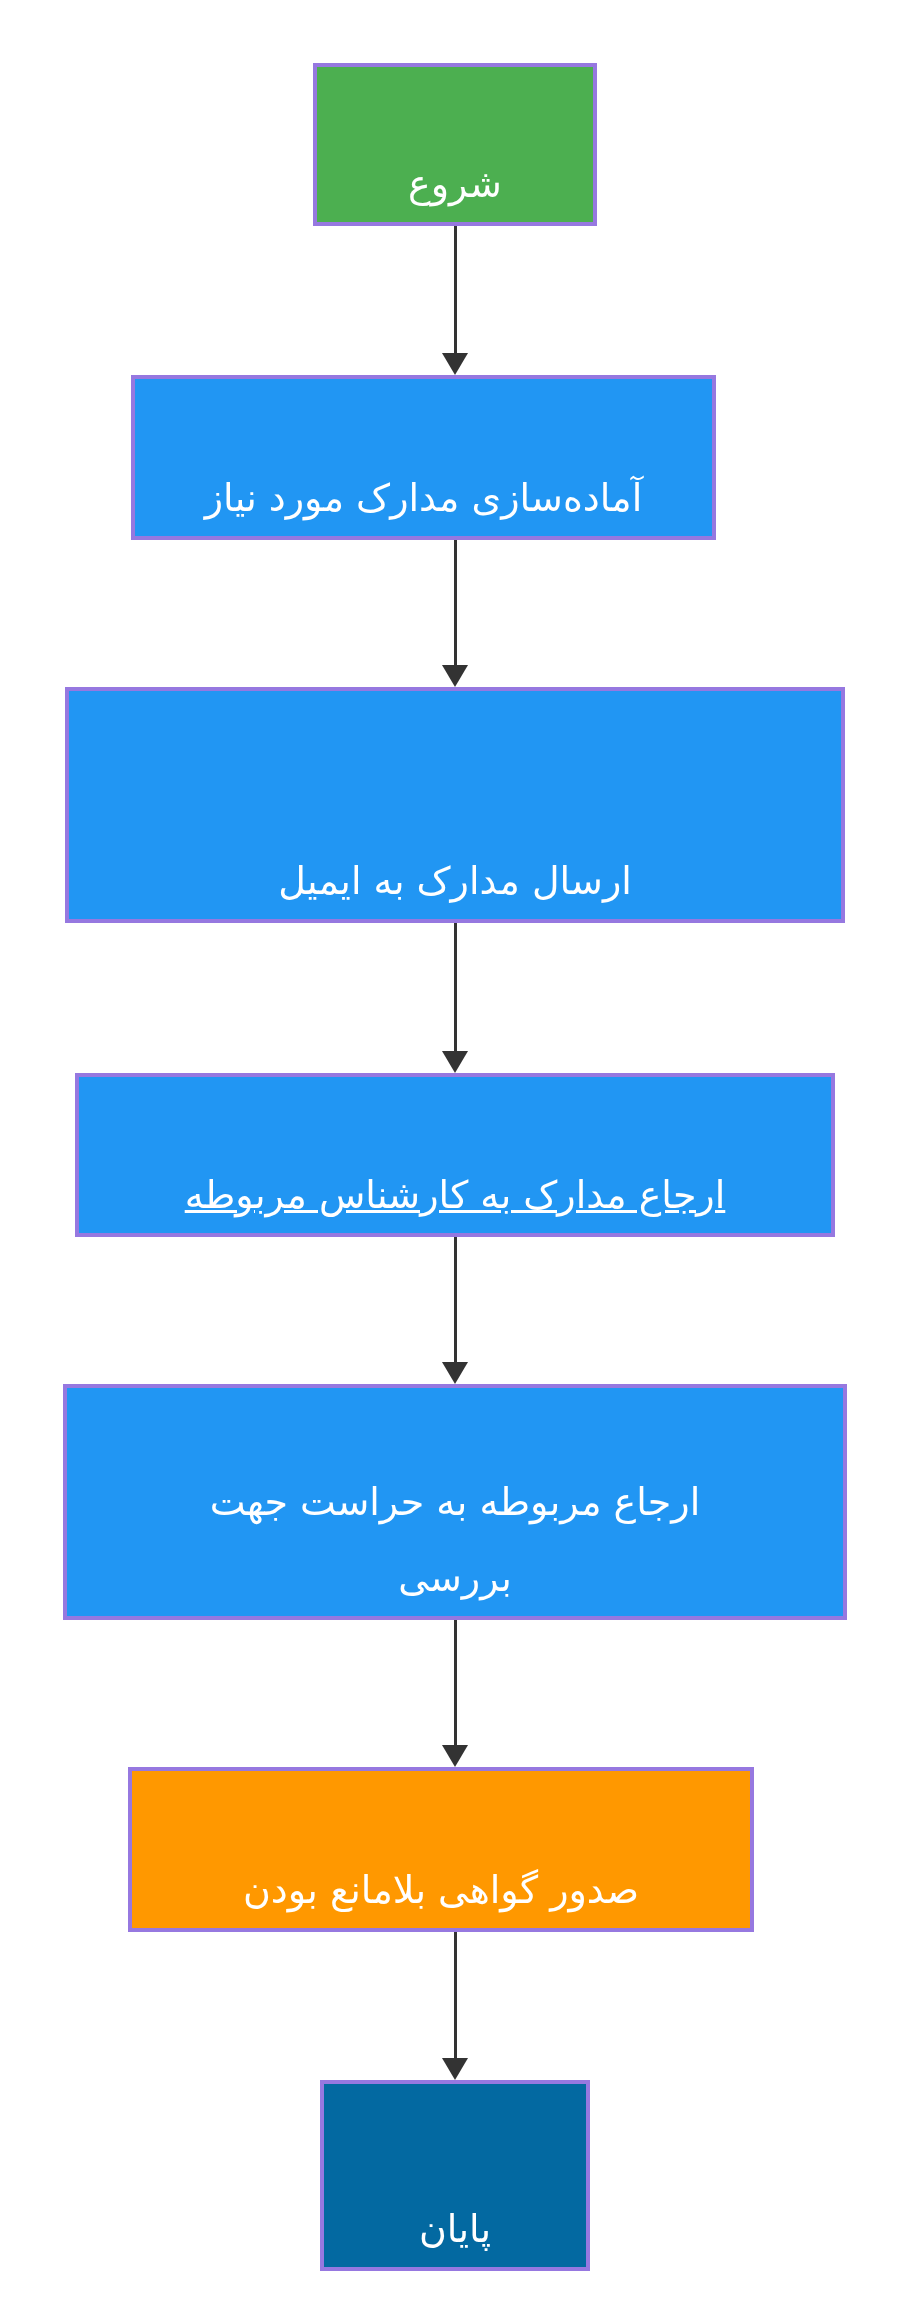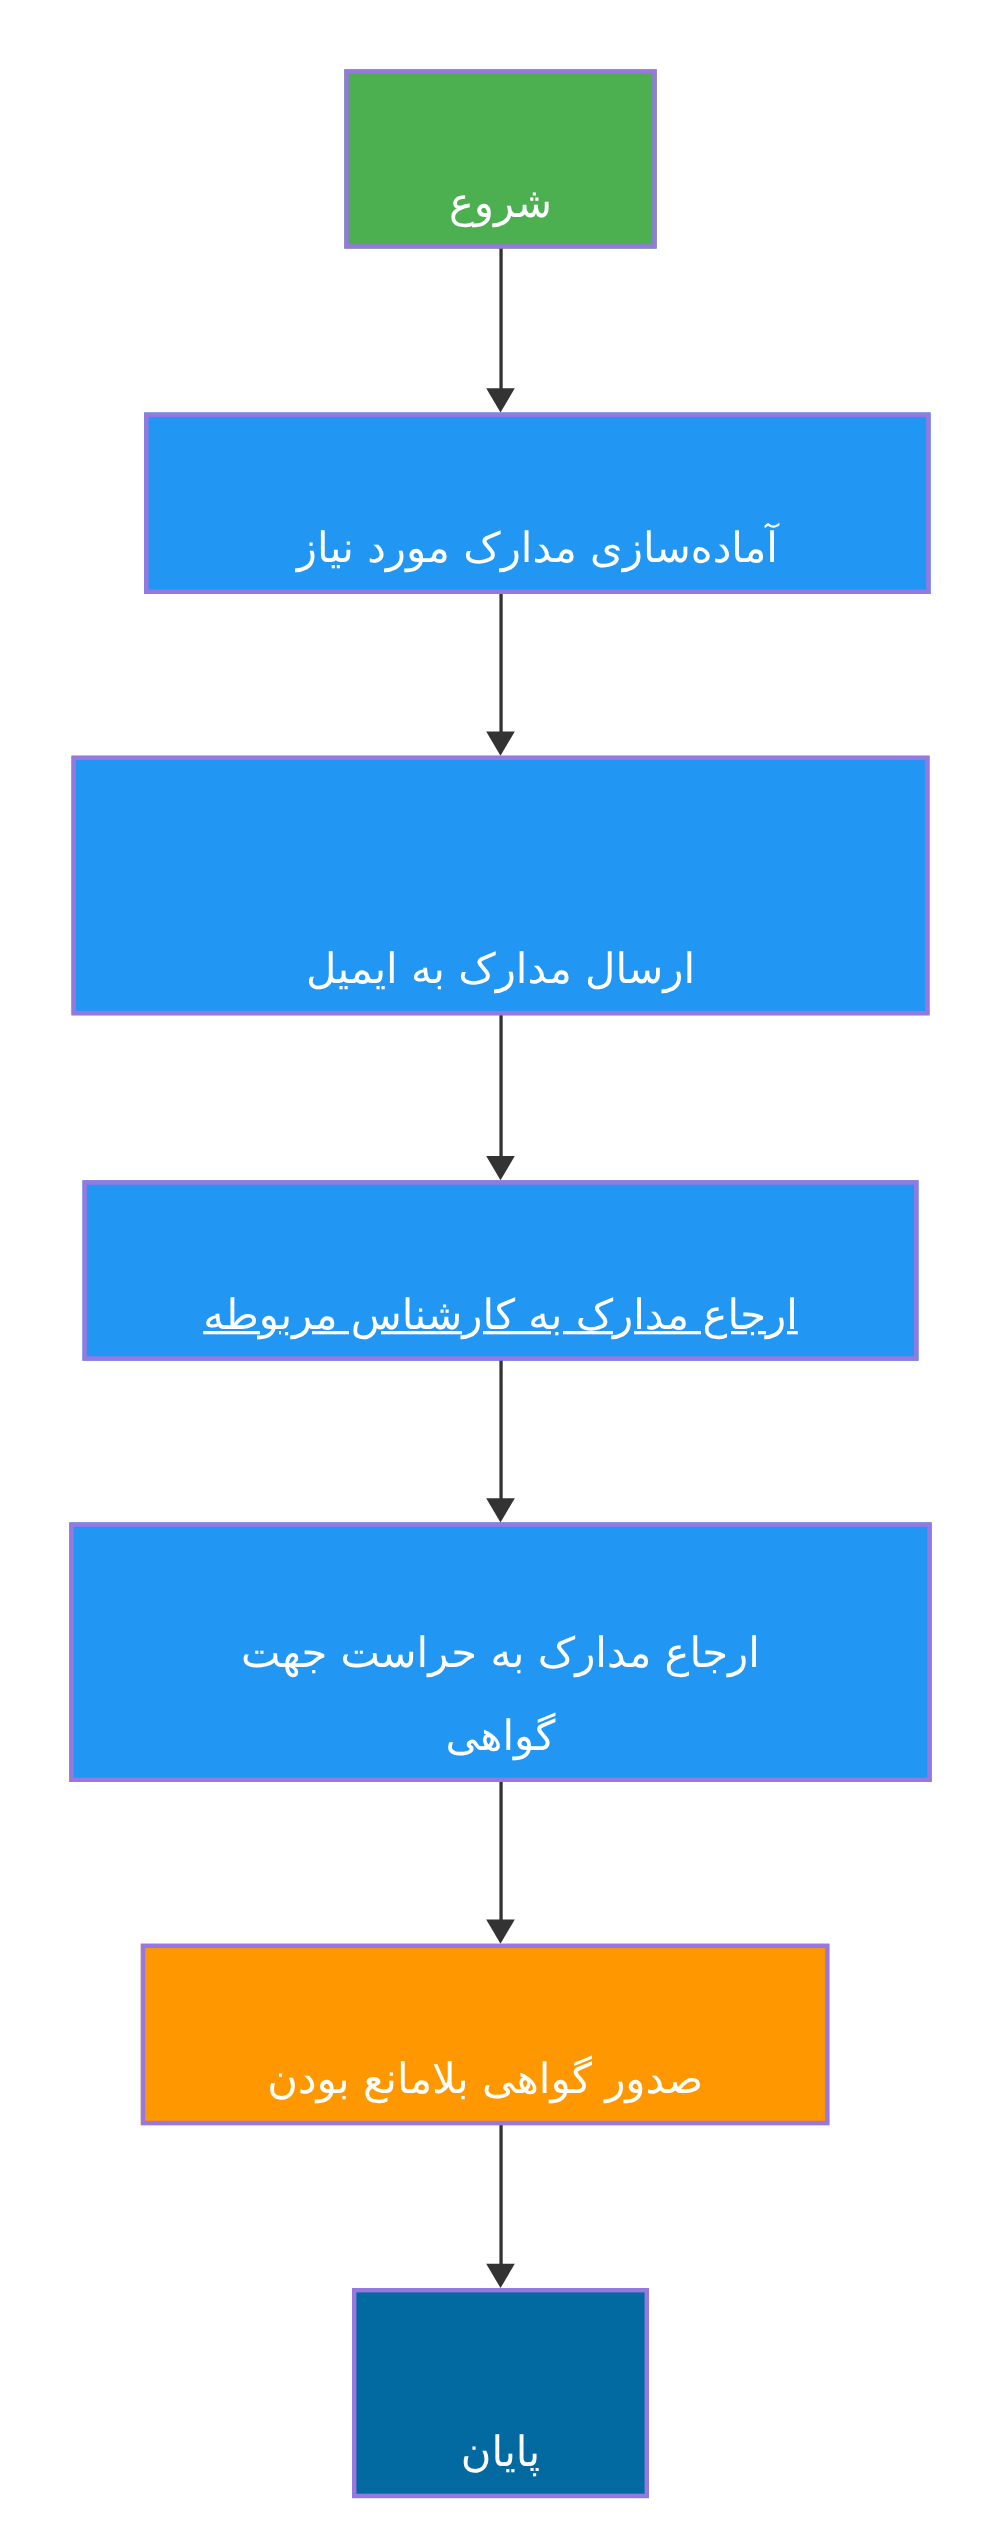--- a/index.html
+++ b/index.html
@@ -61,21 +61,21 @@
 
   <div class="node" style="left: 313px; top: 63px; width: 284px; height: 163px; background-color: rgb(76, 175, 80); border-color: rgb(150, 120, 224);">
     <span class="node-label" dir="rtl">شروع</span>
   </div>
 
   <div class="arrow" style="top:226px; height:149px;">
     <div class="arrow-line" style="background-color: rgb(51, 51, 51);"></div>
     <div class="arrow-head" style="border-top-color: rgb(51, 51, 51);"></div>
   </div>
 
-  <div class="node" style="left: 131px; top: 375px; width: 715px; height: 165px; background-color: rgb(33, 150, 243); border-color: rgb(150, 120, 224);">
+  <div class="node" style="left: 131px; top: 375px; width: 585px; height: 165px; background-color: rgb(33, 150, 243); border-color: rgb(150, 120, 224);">
     <span class="node-label" dir="rtl">آماده‌سازی مدارک مورد نیاز</span>
   </div>
 
   <div class="arrow" style="top:540px; height:147px;">
     <div class="arrow-line" style="background-color: rgb(51, 51, 51);"></div>
     <div class="arrow-head" style="border-top-color: rgb(51, 51, 51);"></div>
   </div>
 
   <div class="node" style="left: 65px; top: 687px; width: 780px; height: 236px; background-color: rgb(33, 150, 243); border-color: rgb(150, 120, 224); gap: 40px;">
     <span class="node-label" dir="rtl">ارسال مدارک به ایمیل</span>
@@ -89,22 +89,22 @@
   <div class="node" style="left: 75px; top: 1073px; width: 760px; height: 164px; background-color: rgb(33, 150, 243); border-color: rgb(150, 120, 224); text-decoration: underline;">
     <span class="node-label" dir="rtl">ارجاع مدارک به کارشناس مربوطه</span>
   </div>
 
   <div class="arrow" style="top:1237px; height:147px;">
     <div class="arrow-line" style="background-color: rgb(51, 51, 51);"></div>
     <div class="arrow-head" style="border-top-color: rgb(51, 51, 51);"></div>
   </div>
 
   <div class="node" style="left: 63px; top: 1384px; width: 784px; height: 236px; background-color: rgb(33, 150, 243); border-color: rgb(150, 120, 224);">
-    <span class="node-label" dir="rtl">ارجاع مدارک به حراست جهت</span>
-    <span class="node-label" dir="rtl">گواهی</span>
+    <span class="node-label" dir="rtl">ارجاع مربوطه به حراست جهت</span>
+    <span class="node-label" dir="rtl">بررسی</span>
   </div>
 
   <div class="arrow" style="top:1620px; height:147px;">
     <div class="arrow-line" style="background-color: rgb(51, 51, 51);"></div>
     <div class="arrow-head" style="border-top-color: rgb(51, 51, 51);"></div>
   </div>
 
   <div class="node" style="left: 128px; top: 1767px; width: 626px; height: 165px; background-color: rgb(255, 152, 0); border-color: rgb(150, 120, 224);">
     <span class="node-label" dir="rtl">صدور گواهی بلامانع بودن</span>
   </div>

